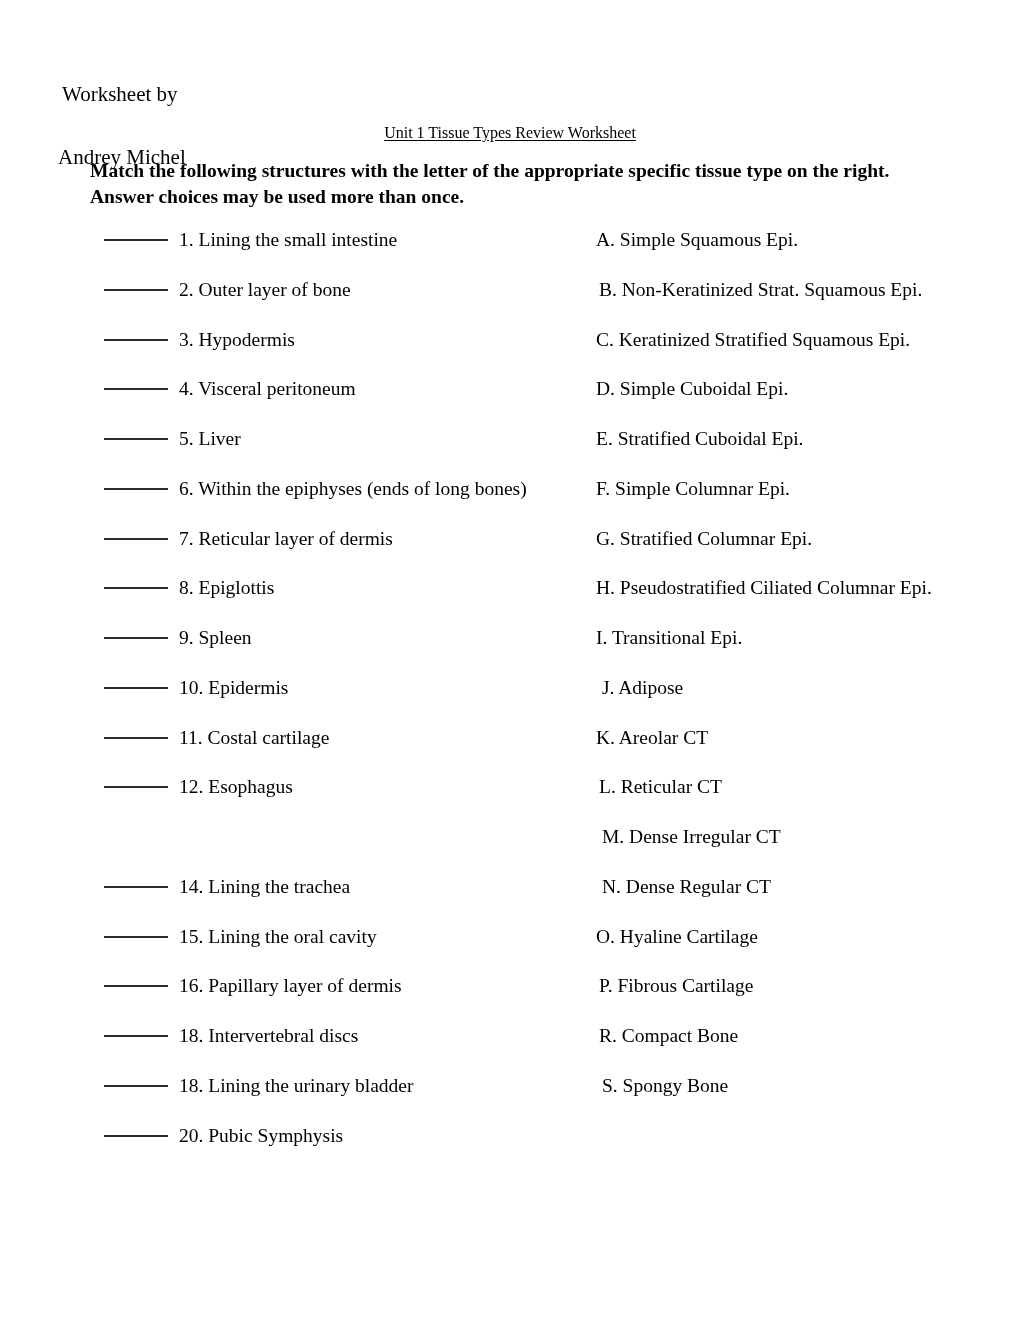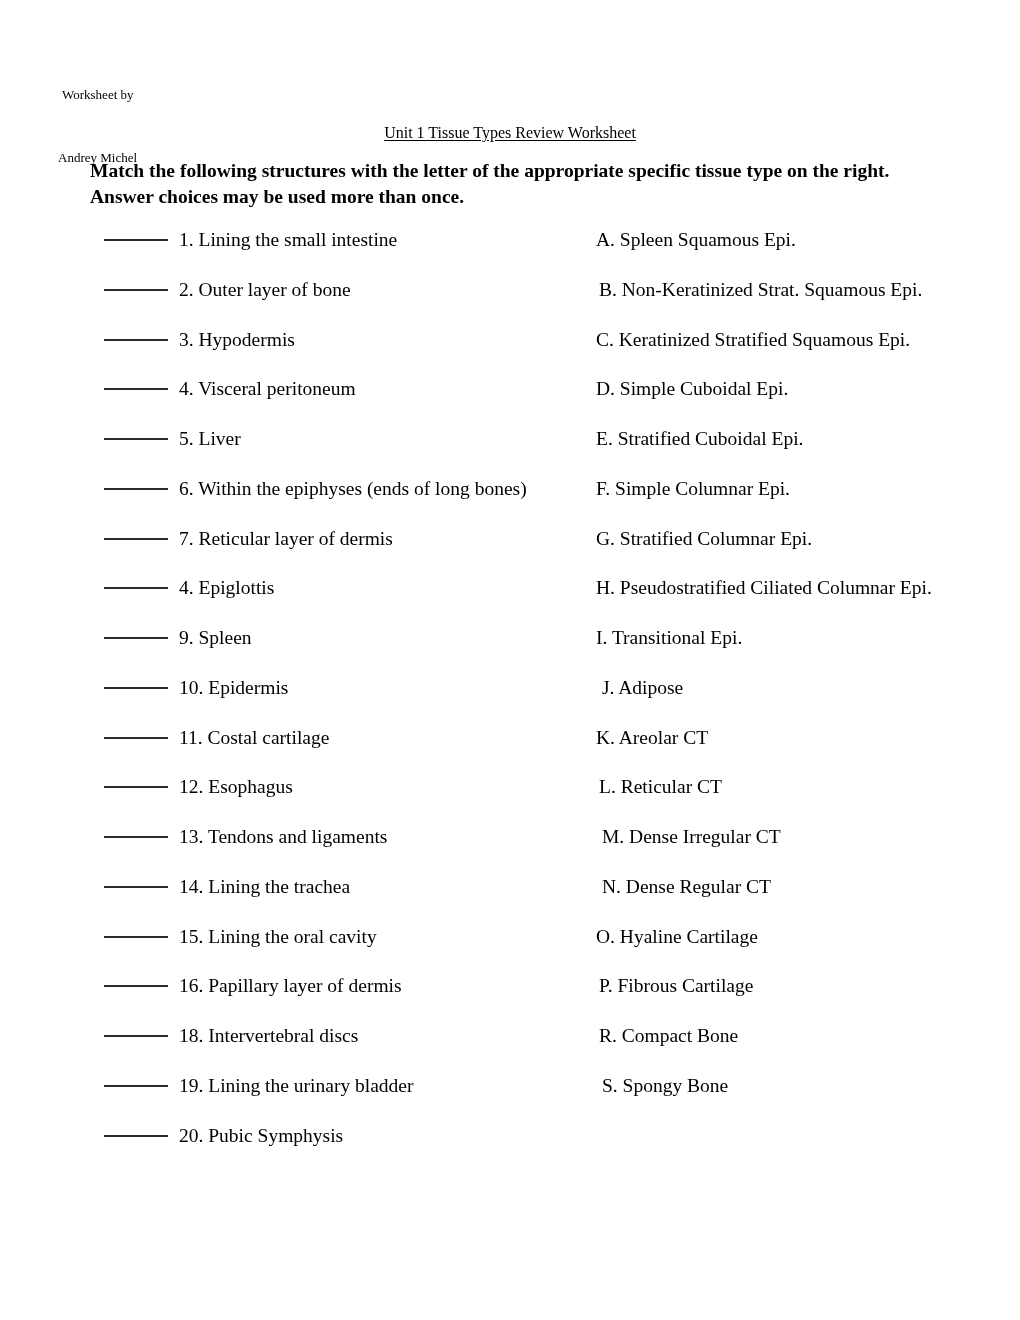--- a/index.html
+++ b/index.html
@@ -14,21 +14,21 @@
     font-family: "Liberation Serif", "DejaVu Serif", serif;
     color: #000000;
     overflow: hidden;
   }
 
   
   .byline {
     position: absolute;
     left: 58px;
     top: 42px;
-    font-size: 13px;
+    font-size: 21px;
     line-height: 21px;
     white-space: pre;
   }
   .byline-line-1 { padding-left: 4px; }
   .byline-line-2 { padding-left: 0px; }
 
   
   .doc-title {
     position: absolute;
     left: 0;
@@ -111,21 +111,21 @@
 <div class="doc-title"><span>Unit 1 Tissue Types Review Worksheet</span></div>
 
 <div class="instructions">Match the following structures with the letter of the appropriate specific tissue type on the right. Answer choices may be used more than once.</div>
 
 <div class="matching">
     <div class="match-row">
       <div class="left-cell">
         <span class="blank-rule"></span>
         <span class="item-text">1. Lining the small intestine</span>
       </div>
-      <div class="right-cell">A. Spleen Squamous Epi.</div>
+      <div class="right-cell">A. Simple Squamous Epi.</div>
     </div>
     <div class="match-row">
       <div class="left-cell">
         <span class="blank-rule"></span>
         <span class="item-text">2. Outer layer of bone</span>
       </div>
       <div class="right-cell indent-1">B. Non-Keratinized Strat. Squamous Epi.</div>
     </div>
     <div class="match-row">
       <div class="left-cell">
@@ -158,21 +158,21 @@
     <div class="match-row">
       <div class="left-cell">
         <span class="blank-rule"></span>
         <span class="item-text">7. Reticular layer of dermis</span>
       </div>
       <div class="right-cell">G. Stratified Columnar Epi.</div>
     </div>
     <div class="match-row">
       <div class="left-cell">
         <span class="blank-rule"></span>
-        <span class="item-text">4. Epiglottis</span>
+        <span class="item-text">8. Epiglottis</span>
       </div>
       <div class="right-cell">H. Pseudostratified Ciliated Columnar Epi.</div>
     </div>
     <div class="match-row">
       <div class="left-cell">
         <span class="blank-rule"></span>
         <span class="item-text">9. Spleen</span>
       </div>
       <div class="right-cell">I. Transitional Epi.</div>
     </div>
@@ -191,24 +191,20 @@
       <div class="right-cell">K. Areolar CT</div>
     </div>
     <div class="match-row">
       <div class="left-cell">
         <span class="blank-rule"></span>
         <span class="item-text">12. Esophagus</span>
       </div>
       <div class="right-cell indent-1">L. Reticular CT</div>
     </div>
     <div class="match-row">
-      <div class="left-cell">
-        <span class="blank-rule"></span>
-        <span class="item-text">13. Tendons and ligaments</span>
-      </div>
       <div class="right-cell indent-2">M. Dense Irregular CT</div>
     </div>
     <div class="match-row">
       <div class="left-cell">
         <span class="blank-rule"></span>
         <span class="item-text">14. Lining the trachea</span>
       </div>
       <div class="right-cell indent-2">N. Dense Regular CT</div>
     </div>
     <div class="match-row">
@@ -228,21 +224,21 @@
     <div class="match-row">
       <div class="left-cell">
         <span class="blank-rule"></span>
         <span class="item-text">18. Intervertebral discs</span>
       </div>
       <div class="right-cell indent-1">R. Compact Bone</div>
     </div>
     <div class="match-row">
       <div class="left-cell">
         <span class="blank-rule"></span>
-        <span class="item-text">19. Lining the urinary bladder</span>
+        <span class="item-text">18. Lining the urinary bladder</span>
       </div>
       <div class="right-cell indent-2">S. Spongy Bone</div>
     </div>
     <div class="match-row">
       <div class="left-cell">
         <span class="blank-rule"></span>
         <span class="item-text">20. Pubic Symphysis</span>
       </div>
     </div>
   </div>

